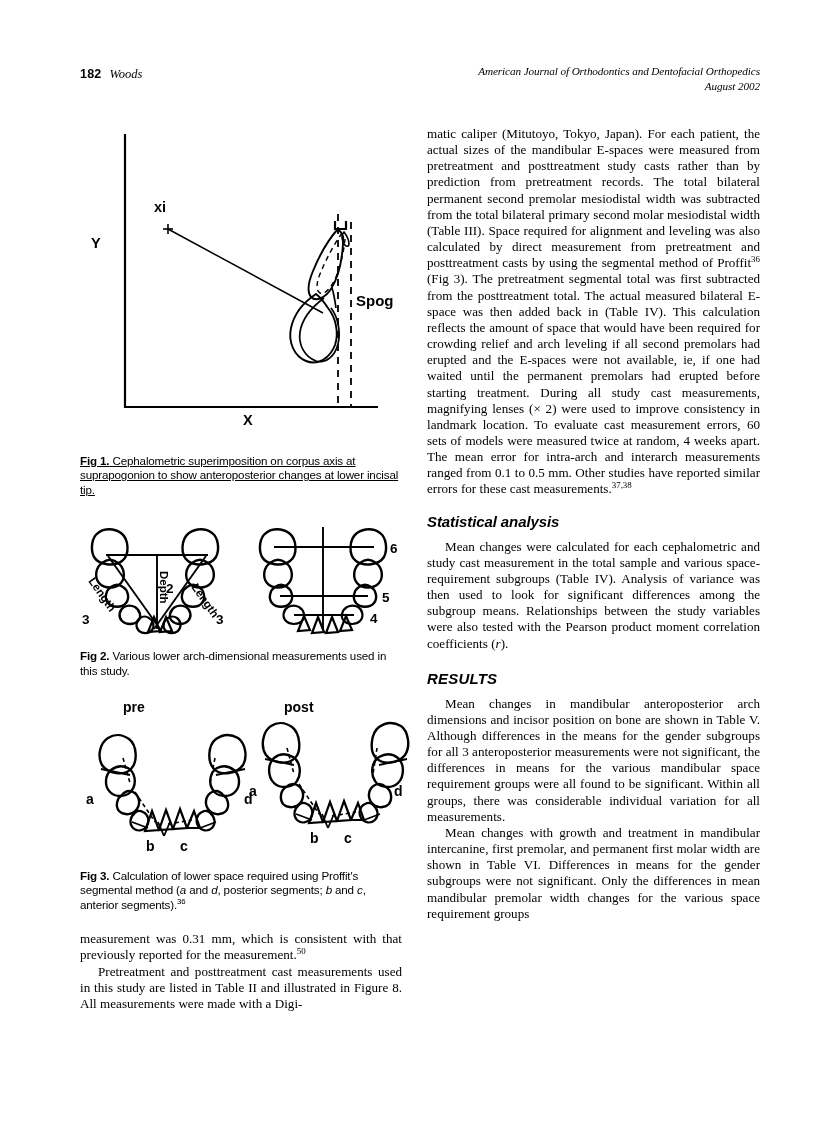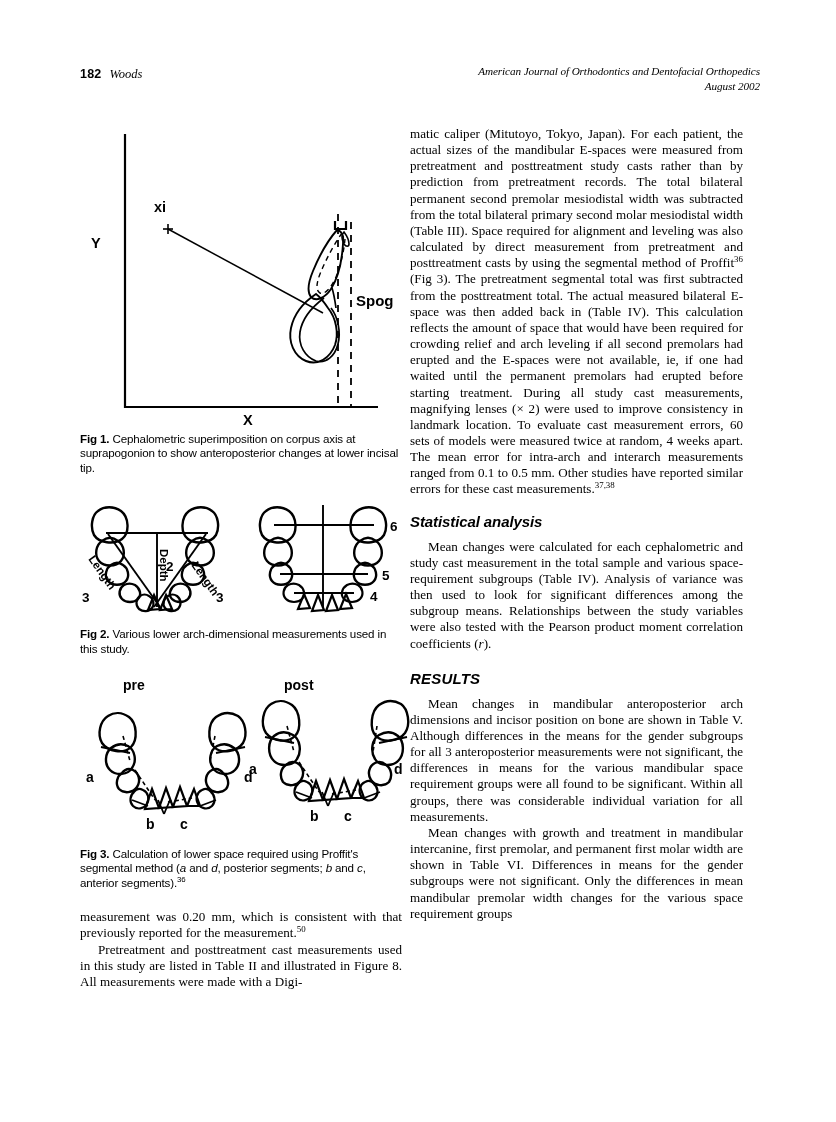--- a/index.html
+++ b/index.html
@@ -64,21 +64,21 @@
 
   
   .col-left {
     position: absolute;
     left: 80px;
     top: 126px;
     width: 322px;
   }
   .col-right {
     position: absolute;
-    left: 410px;
+    left: 427px;
     top: 126px;
     width: 333px;
   }
 
   
   .body-p {
     font-family: "Liberation Serif", serif;
     font-size: 13.1px;
     line-height: 16.15px;
     text-align: justify;
@@ -179,21 +179,21 @@
 
           <path d="M236 168 C224 176, 214 188, 211 202 C208 216, 214 230, 226 235 C238 240, 250 232, 255 219 C259 207, 256 192, 248 182 C244 176, 240 171, 236 168 Z" fill="none" stroke="#000" stroke-width="1.9"></path>
 
           <path d="M244 172 C232 181, 222 193, 220 206 C218 219, 225 231, 236 235 C246 238, 255 230, 258 218 C261 206, 258 191, 251 182" fill="none" stroke="#000" stroke-width="1.7"></path>
 
           <path d="M252 162 C254 168, 255 175, 256 182" fill="none" stroke="#000" stroke-width="1.7"></path>
 
           <text class="fig-label" x="276" y="180" font-size="15">Spog</text>
         </svg>
       </div>
-      <p class="fig-cap" style="margin-top:6px;">
+      <p class="fig-cap" style="margin-top:28px;text-decoration:underline;">
         <b>Fig 1.</b><span> Cephalometric superimposition on corpus axis at suprapogonion to show anteroposterior changes at lower incisal tip.</span>
       </p>
     </div>
 
     <div class="figure" style="margin-top:22px;">
       <div class="fig2-art">
         <svg width="322" height="118" viewBox="0 0 322 118">
 
           <g>
 
@@ -330,21 +330,21 @@
             <text class="fig-label" x="101" y="147" font-size="14">c</text>
             <text class="fig-label" x="151" y="100" font-size="14">d</text>
           </g>
         </svg>
       </div>
       <p class="fig-cap" style="margin-top:10px;">
         <b>Fig 3.</b><span> Calculation of lower space required using Proffit's segmental method (</span><span class="ital">a</span><span> and </span><span class="ital">d</span><span>, posterior segments; </span><span class="ital">b</span><span> and </span><span class="ital">c</span><span>, anterior segments).</span><sup>36</sup>
       </p>
     </div>
 
-    <p class="body-p" style="margin-top:19px;"><span>measurement was 0.20 mm, which is consistent with that previously reported for the measurement.</span><sup>50</sup></p>
+    <p class="body-p" style="margin-top:19px;"><span>measurement was 0.31 mm, which is consistent with that previously reported for the measurement.</span><sup>50</sup></p>
 
 
     <p class="body-p indent">Pretreatment and posttreatment cast measurements used in this study are listed in Table II and illustrated in Figure 8. All measurements were made with a Digi-</p>
   </div>
 
   <div class="col-right">
 
     <p class="body-p"><span>matic caliper (Mitutoyo, Tokyo, Japan). For each patient, the actual sizes of the mandibular E-spaces were measured from pretreatment and posttreatment study casts rather than by prediction from pretreatment records. The total bilateral permanent second premolar mesiodistal width was subtracted from the total bilateral primary second molar mesiodistal width (Table III). Space required for alignment and leveling was also calculated by direct measurement from pretreatment and posttreatment casts by using the segmental method of Proffit</span><sup>36</sup><span> (Fig 3). The pretreatment segmental total was first subtracted from the posttreatment total. The actual measured bilateral E-space was then added back in (Table IV). This calculation reflects the amount of space that would have been required for crowding relief and arch leveling if all second premolars had erupted and the E-spaces were not available, ie, if one had waited until the permanent premolars had erupted before starting treatment. During all study cast measurements, magnifying lenses (× 2) were used to improve consistency in landmark location. To evaluate cast measurement errors, 60 sets of models were measured twice at random, 4 weeks apart. The mean error for intra-arch and interarch measurements ranged from 0.1 to 0.5 mm. Other studies have reported similar errors for these cast measurements.</span><sup>37,38</sup></p>
 
     <h2 class="sec-head">Statistical analysis</h2>

